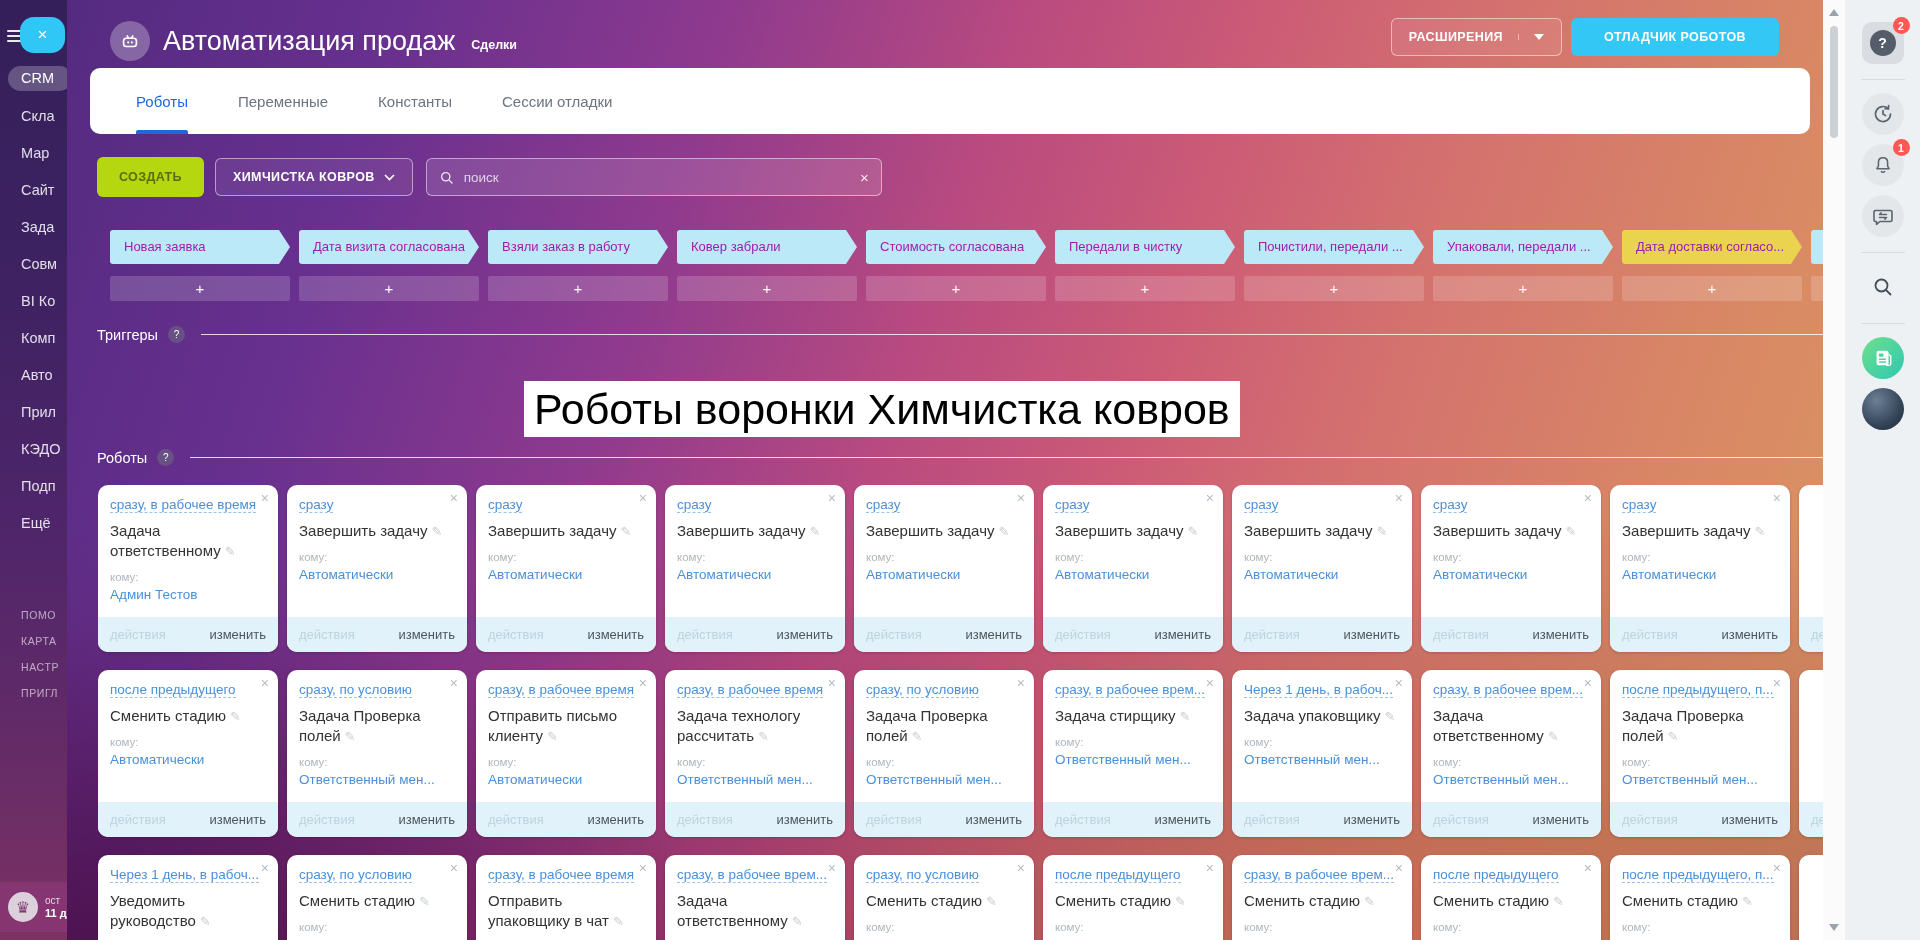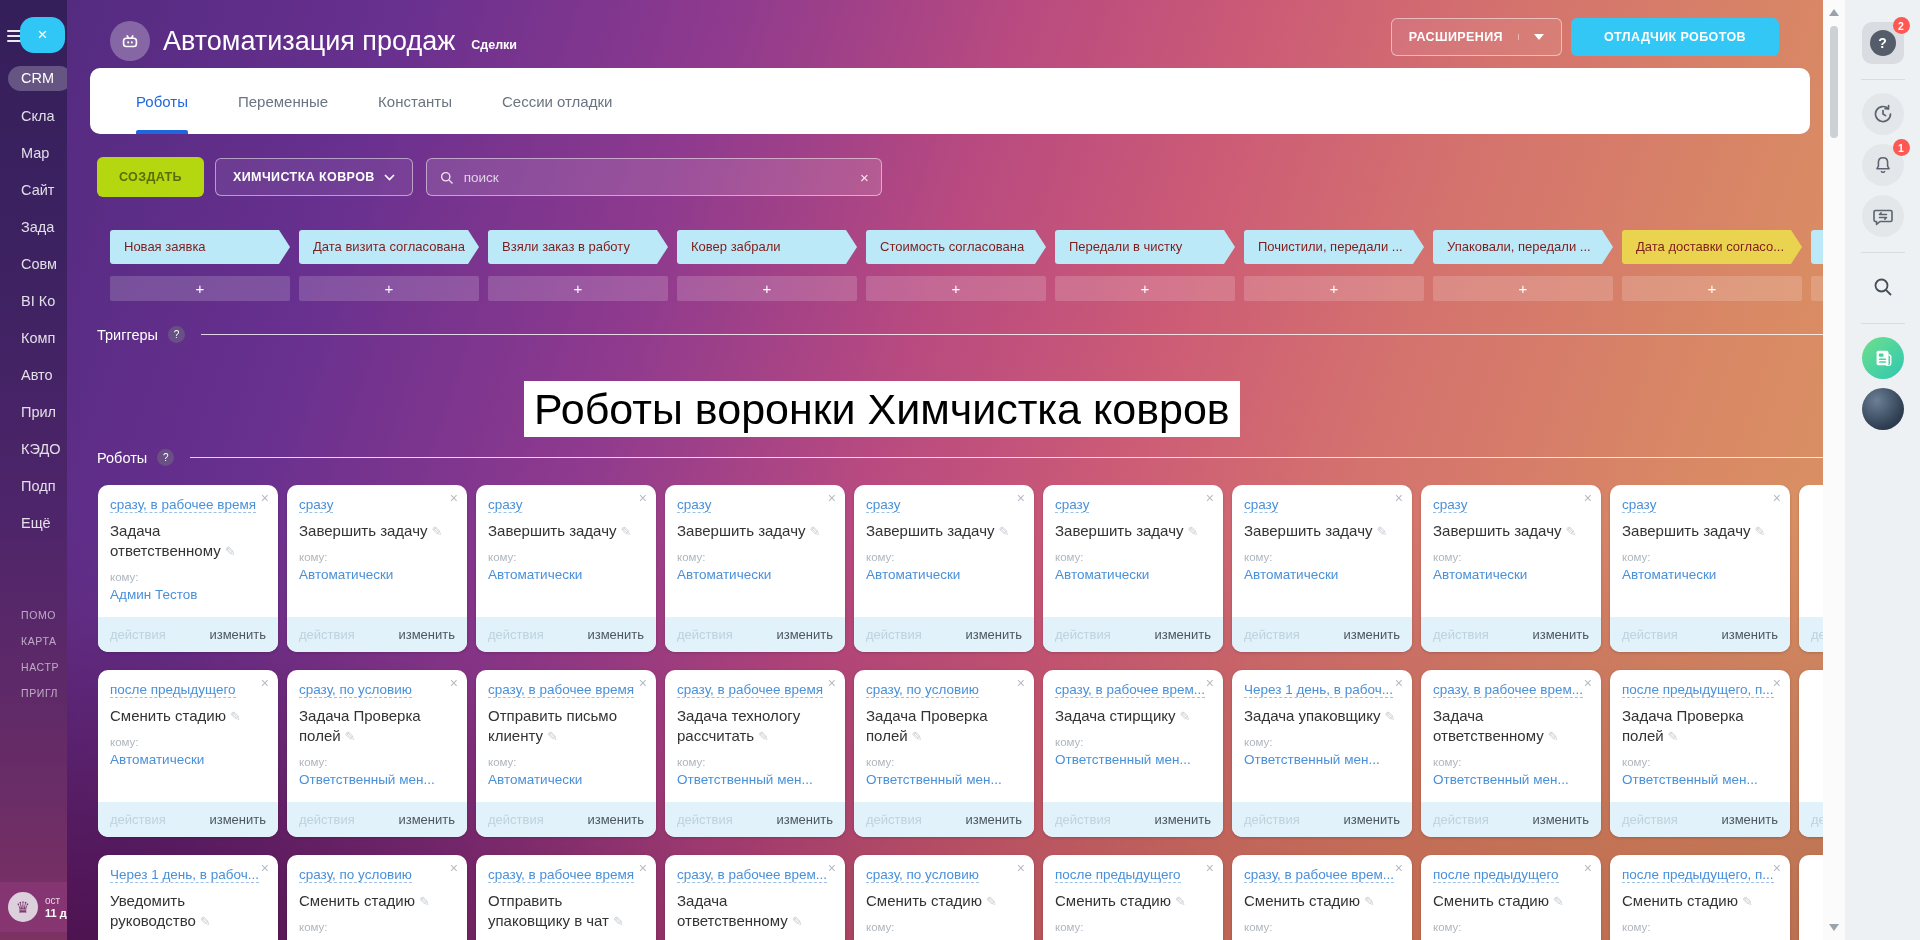--- a/index.html
+++ b/index.html
@@ -56,21 +56,21 @@
   .btn-create{height:40px;border:0;border-radius:6px;background:#b5d70f;color:#5a6e08;font-weight:700;
     font-size:12.5px;letter-spacing:.4px;padding:0 22px;cursor:pointer;}
   .btn-funnel{margin-left:11px;gap:9px;}
   .searchbox{height:38px;margin-left:13px;width:456px;border:1px solid rgba(255,255,255,.5);border-radius:6px;
     background:rgba(255,255,255,.12);display:flex;align-items:center;padding:0 12px;gap:8px;}
   .searchbox input{flex:1;background:transparent;border:0;outline:none;color:#fff;font-size:13.5px;font-family:inherit;}
   .searchbox input::placeholder{color:rgba(255,255,255,.75);}
   .search-clear{color:rgba(255,255,255,.85);font-size:15px;cursor:pointer;}
   .stages{position:absolute;left:33px;top:230px;width:1723px;height:34px;display:grid;
     grid-template-columns:repeat(10,180px);column-gap:9px;overflow:hidden;}
-  .stage{height:34px;line-height:34px;font-size:13px;color:#7f1d1d;padding:0 16px 0 14px;
+  .stage{height:34px;line-height:34px;font-size:13px;color:#a21caf;padding:0 16px 0 14px;
     border-radius:3px;white-space:nowrap;overflow:hidden;cursor:pointer;
     clip-path:polygon(0 0,calc(100% - 11px) 0,100% 50%,calc(100% - 11px) 100%,0 100%);}
   .plusrow{position:absolute;left:33px;top:276px;width:1723px;height:25px;display:grid;
     grid-template-columns:repeat(10,180px);column-gap:9px;overflow:hidden;}
   .plus{height:25px;border:0;border-radius:2px;background:rgba(255,255,255,.17);color:#fff;
     font-size:15px;line-height:23px;cursor:pointer;padding:0;}
   .section-label{position:absolute;left:20px;right:6px;display:flex;align-items:center;color:#fff;font-size:14.5px;}
   .qmark{width:17px;height:17px;border-radius:50%;background:rgba(110,110,125,.55);color:#fff;font-size:10px;
     display:flex;align-items:center;justify-content:center;margin-left:10px;cursor:pointer;}
   .rule{flex:1;height:1px;background:rgba(255,255,255,.8);margin-left:16px;}

